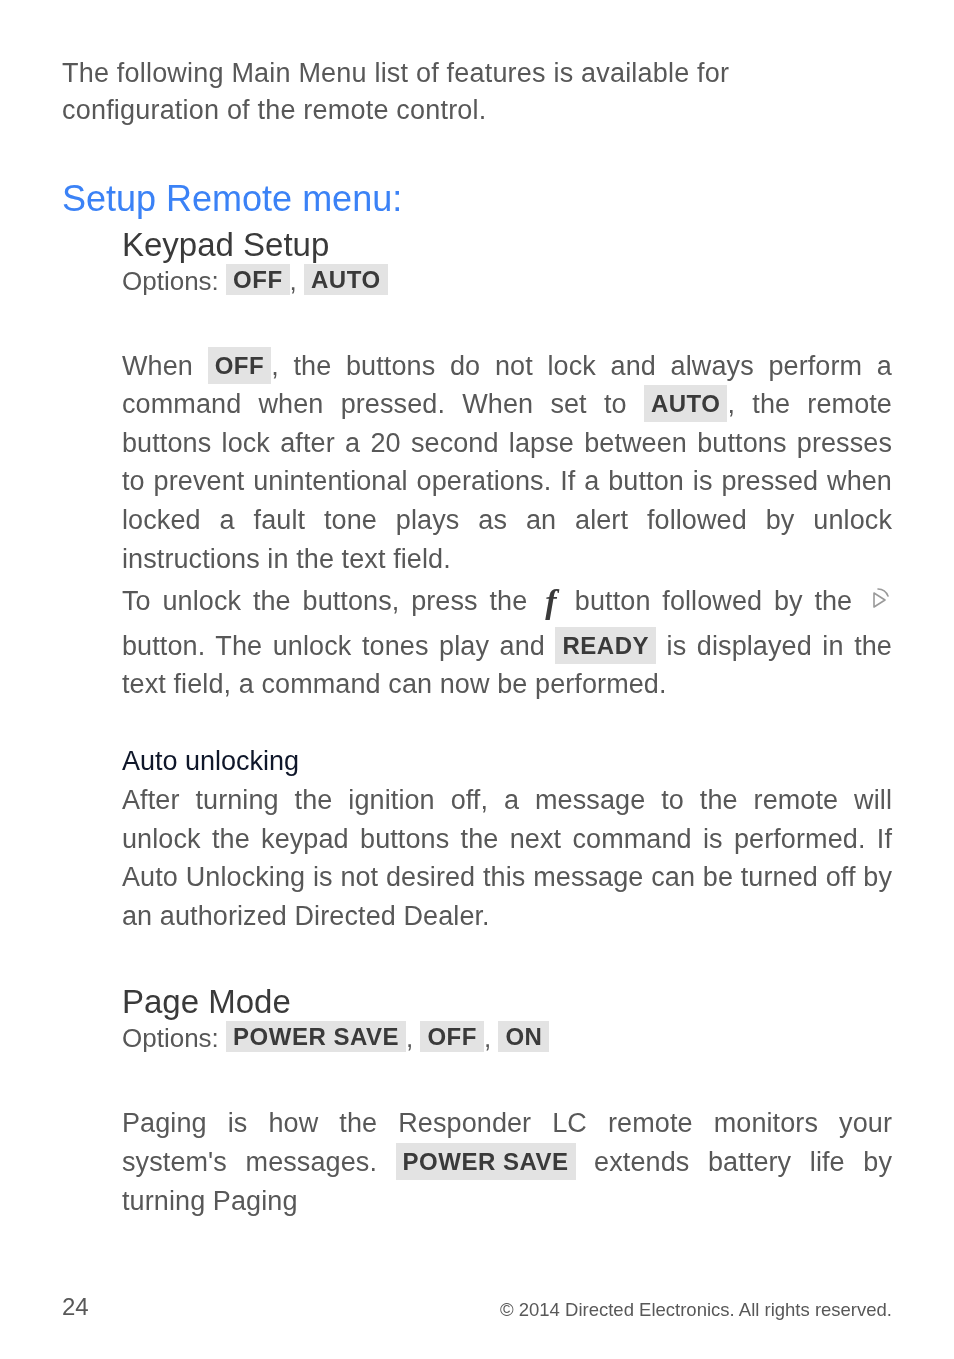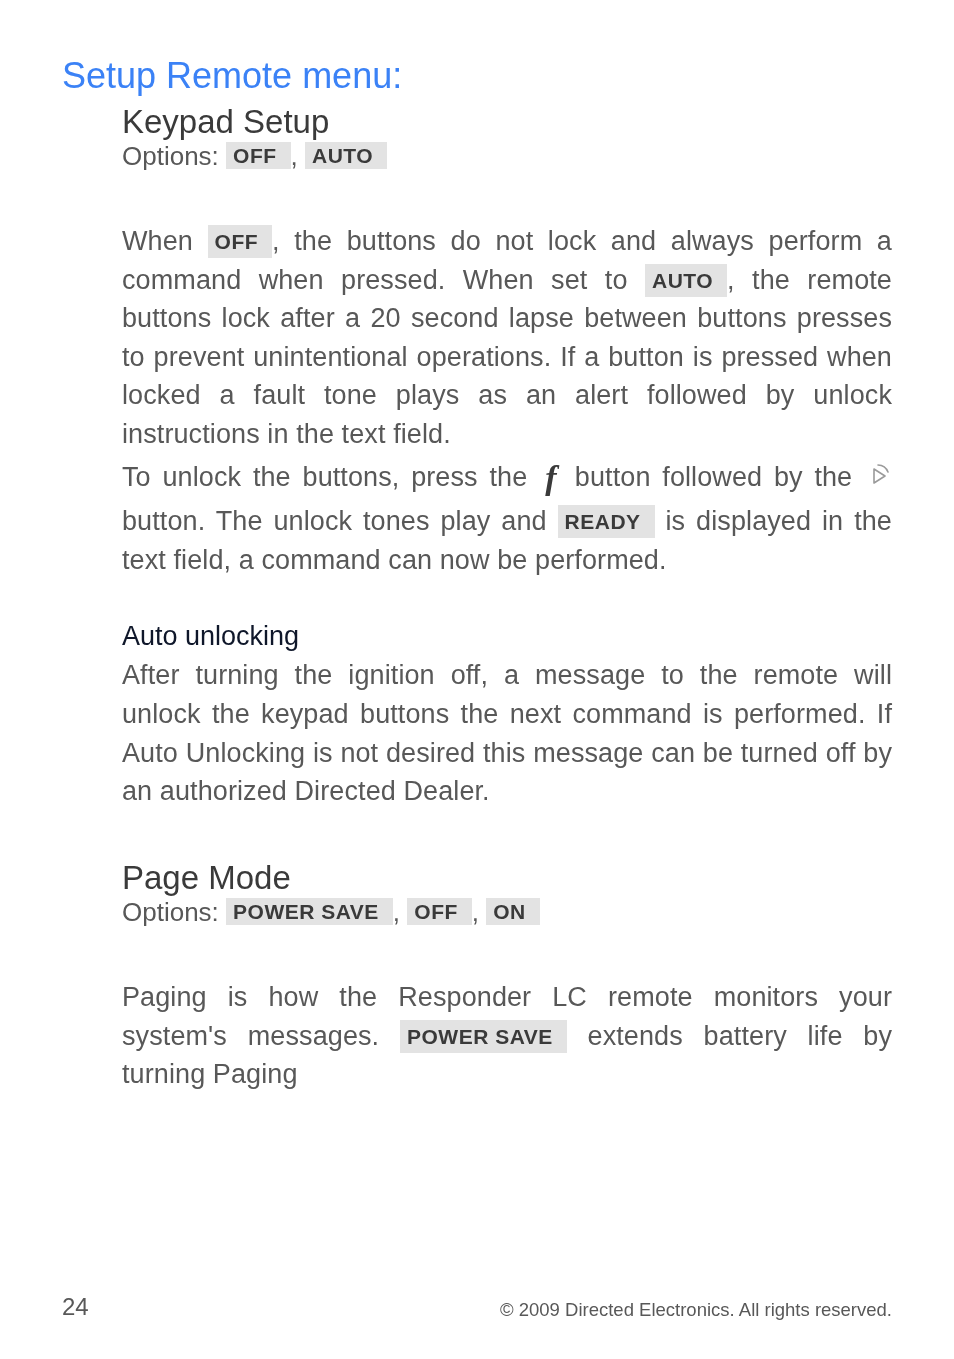--- a/index.html
+++ b/index.html
@@ -68,23 +68,23 @@
     }
     .options-line.tight {
       margin-bottom: 50px;
     }
     .tag {
       display: inline-block;
       background: #e3e3e3;
       font-family: "Arial Narrow", Arial, sans-serif;
       font-weight: 700;
       font-stretch: condensed;
-      font-size: 21px;
+      font-size: 24px;
       letter-spacing: 0.5px;
-      padding: 2px 14px 1px 7px;
+      padding: 2px 7px 1px 7px;
       vertical-align: 2px;
       color: #3a3a3a;
     }
     .body {
       font-size: 27px;
       font-weight: 300;
       line-height: 1.43;
       color: #585858;
       text-align: justify;
       letter-spacing: 0.1px;
@@ -141,20 +141,21 @@
       font-size: 18.5px;
       font-weight: 300;
       color: #585858;
     }
   </style>
 </head>
 <body>
 
 <div class="page">
 
+  <p class="intro">The following Main Menu list of features is available for configuration of the remote control.</p>
 
   <h2 class="h2">Setup Remote menu:</h2>
 
   <div class="indent">
     <h3 class="h3">Keypad Setup</h3>
     <div class="options-line">
       <span>Options: </span><span class="tag">OFF</span><span>, </span><span class="tag">AUTO</span>
     </div>
 
     <div class="body">
@@ -184,14 +185,14 @@
     <div class="body">
       <p>
         <span>Paging is how the Responder LC remote monitors your system's messages. </span><span class="tag">POWER SAVE</span><span> extends battery life by turning Paging</span>
       </p>
     </div>
   </div>
 </div>
 
 <div class="footer">
   <span class="page-num">24</span>
-  <span class="copyright">© 2009 Directed Electronics. All rights reserved.</span>
+  <span class="copyright">© 2014 Directed Electronics. All rights reserved.</span>
 </div>
 
 </body></html>

